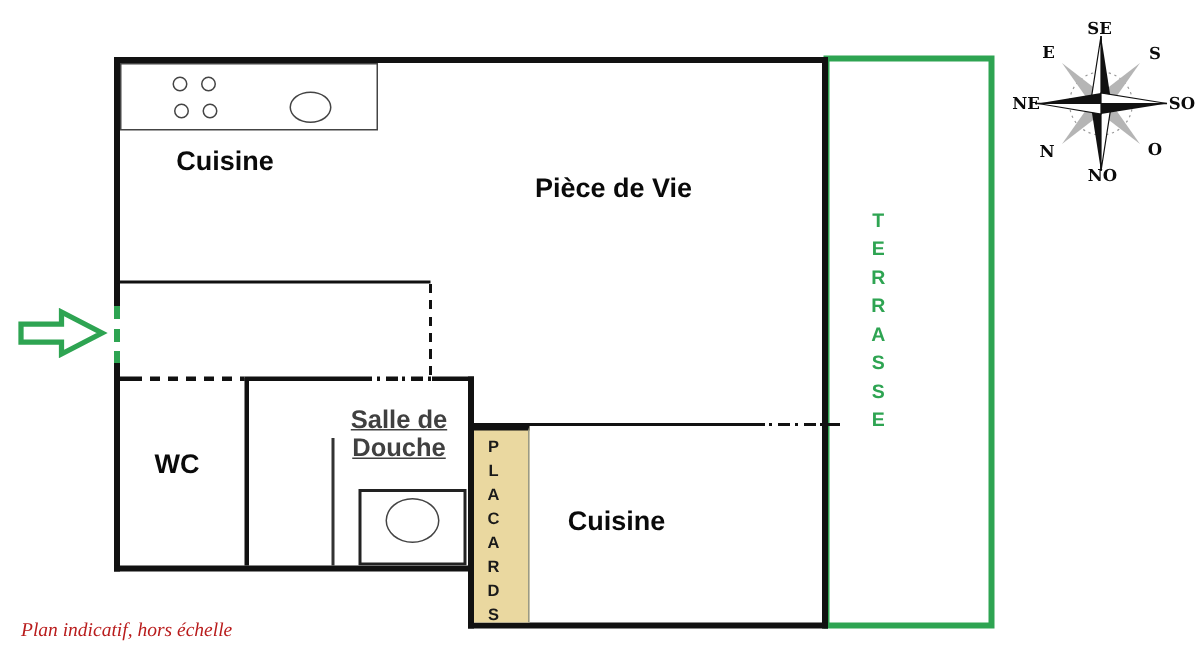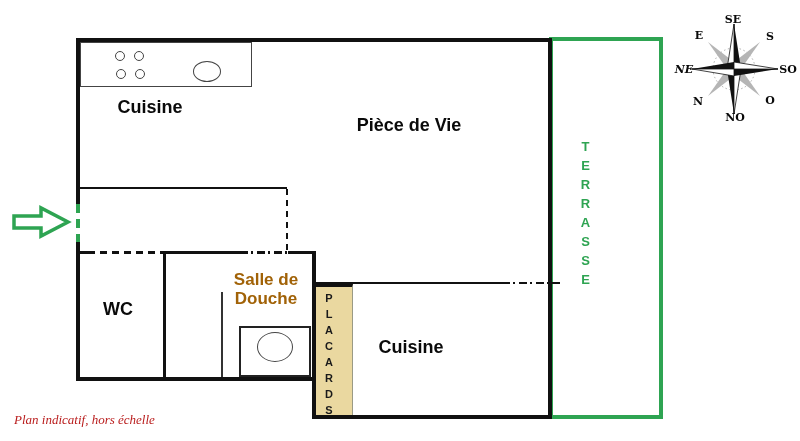--- a/index.html
+++ b/index.html
@@ -22,21 +22,21 @@
   .room-label{position:absolute;font-weight:bold;font-size:18px;color:#0a0a0a;text-align:center;white-space:nowrap;}
   .vert-label{position:absolute;writing-mode:vertical-rl;text-orientation:upright;font-weight:bold;white-space:nowrap;}
   .fixture{position:absolute;border:1px solid #444;background:#fff;}
   .round{border-radius:50%;}
   #terrace-rect{position:absolute;left:549px;top:37px;width:114px;height:382px;border:4px solid var(--green);background:#fff;}
   #placards-rect{position:absolute;left:316px;top:284px;width:37px;height:131px;background:var(--tan);border-top:3px solid var(--wall);border-right:1px solid #9a9a85;}
   #terrasse-label{left:578px;top:139px;height:125px;font-size:13px;letter-spacing:4px;color:var(--green);}
   #placards-label{left:323px;top:292px;height:122px;font-size:11px;letter-spacing:4px;color:#1a1a1a;}
   #caption{position:absolute;left:14px;top:412px;font-family:"Liberation Serif",serif;font-style:italic;font-size:13px;color:#b91c1c;}
   .compass-label{position:absolute;transform:translate(-50%,-50%);font-family:"DejaVu Serif",serif;font-weight:bold;font-size:11px;color:#0a0a0a;white-space:nowrap;}
-  #salle-douche-label{position:absolute;left:226px;top:270px;width:80px;font-weight:bold;font-size:17px;line-height:19px;color:#a16207;text-align:center;}
+  #salle-douche-label{position:absolute;left:226px;top:270px;width:80px;font-weight:bold;font-size:17px;line-height:19px;color:#404040;text-align:center;text-decoration:underline;}
 </style>
 </head>
 <body>
 
 <div id="plan">
 
   <div id="terrace-rect"></div>
 
   <div class="wall" style="left:76px;top:38px;width:476px;height:4px;"></div>
   <div class="wall" style="left:76px;top:38px;width:4px;height:168px;"></div>
@@ -105,21 +105,21 @@
       <polygon points="66,108 59,63 66,63" fill="#111"></polygon>
       <polygon points="66,108 73,63 66,63" fill="#fff" stroke="#111" stroke-width="0.8"></polygon>
       <polygon points="24,63 66,56 66,63" fill="#111"></polygon>
       <polygon points="24,63 66,70 66,63" fill="#fff" stroke="#111" stroke-width="0.8"></polygon>
       <polygon points="110,63 66,70 66,63" fill="#111"></polygon>
       <polygon points="110,63 66,56 66,63" fill="#fff" stroke="#111" stroke-width="0.8"></polygon>
     </svg>
     <div class="compass-label" style="left:65px;top:13px;">SE</div>
     <div class="compass-label" style="left:31px;top:29px;">E</div>
     <div class="compass-label" style="left:102px;top:30px;">S</div>
-    <div class="compass-label" style="left:16px;top:63px;font-style:italic;">NE</div>
+    <div class="compass-label" style="left:16px;top:63px;">NE</div>
     <div class="compass-label" style="left:120px;top:63px;">SO</div>
     <div class="compass-label" style="left:30px;top:95px;">N</div>
     <div class="compass-label" style="left:102px;top:94px;">O</div>
     <div class="compass-label" style="left:67px;top:111px;">NO</div>
   </div>
 
   <div id="caption">Plan indicatif, hors échelle</div>
 
 </div>
 

